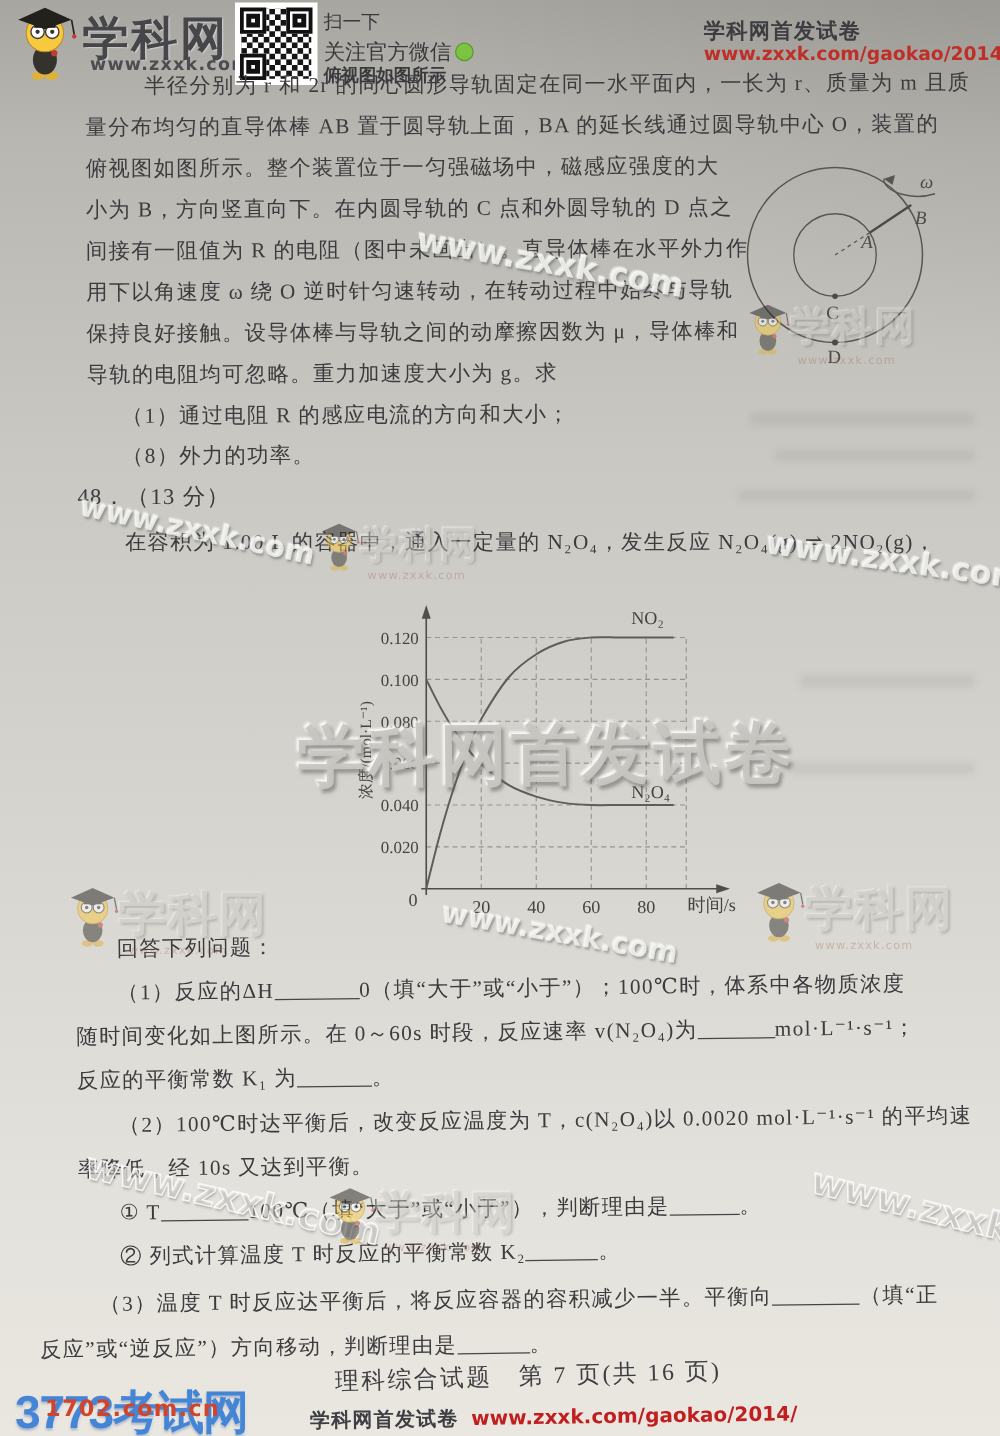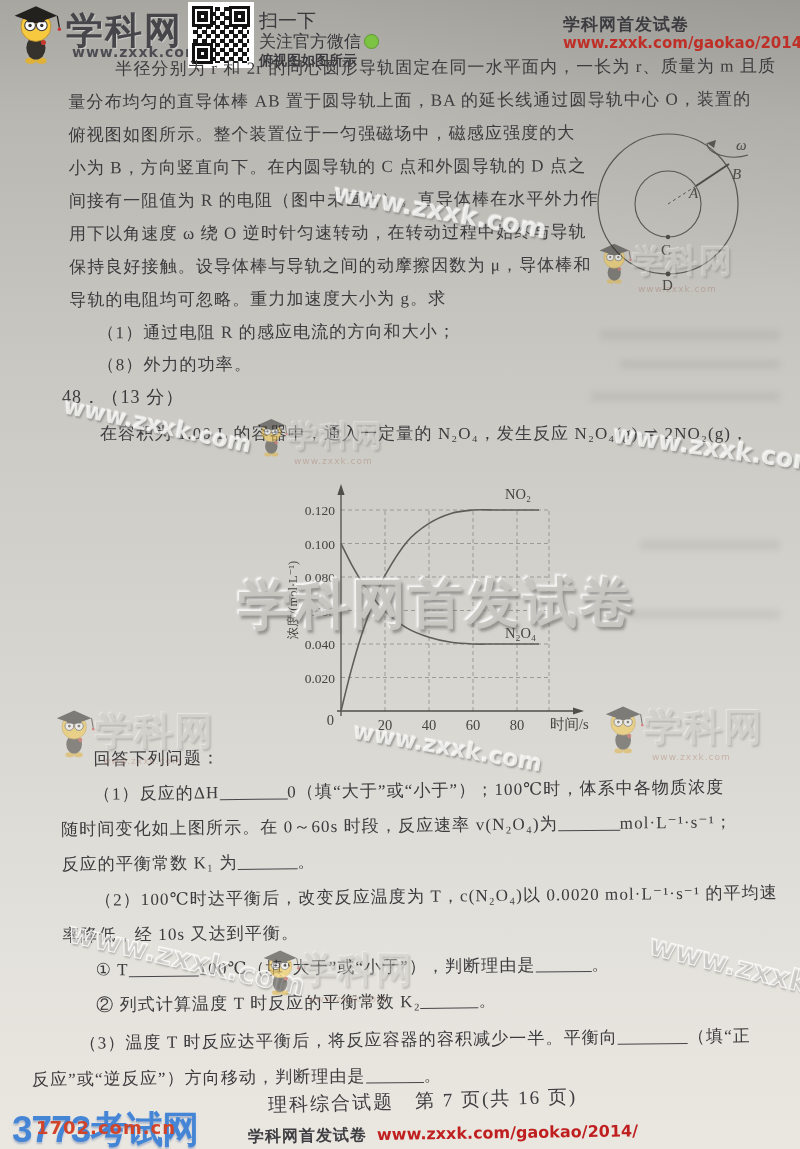--- a/index.html
+++ b/index.html
@@ -87,21 +87,21 @@
       </svg>
     <div class="sitename">学科网</div>
     <div class="siteurl">www.zxxk.com</div>
 
     <div class="qr">
       <div class="mesh"></div>
       <i class="tl"></i>
       <i class="tr"></i>
       <i class="bl"></i>
     </div>
-    <div class="qrcap" style="top:8px;font-size:19px">扫一下</div>
+    <div class="qrcap" style="top:8px;font-size:15px">扫一下</div>
     <div class="qrcap" style="top:30px;font-size:17px"><span>关注官方微信</span><span class="emoji"></span></div>
     <div class="qrcap" style="top:52px;font-size:14px;font-weight:bold">俯视图如图所示</div>
 
     <div class="rtitle">学科网首发试卷</div>
     <div class="rurl">www.zxxk.com/gaokao/2014/</div>
   </div>
 
   <div class="tilt1">
     <div class="txt" style="left:115px;top:56px">半径分别为 r 和 2r 的同心圆形导轨固定在同一水平面内，一长为 r、质量为 m 且质</div>
     <div class="txt" style="left:68px;top:89px">量分布均匀的直导体棒 AB 置于圆导轨上面，BA 的延长线通过圆导轨中心 O，装置的</div>

